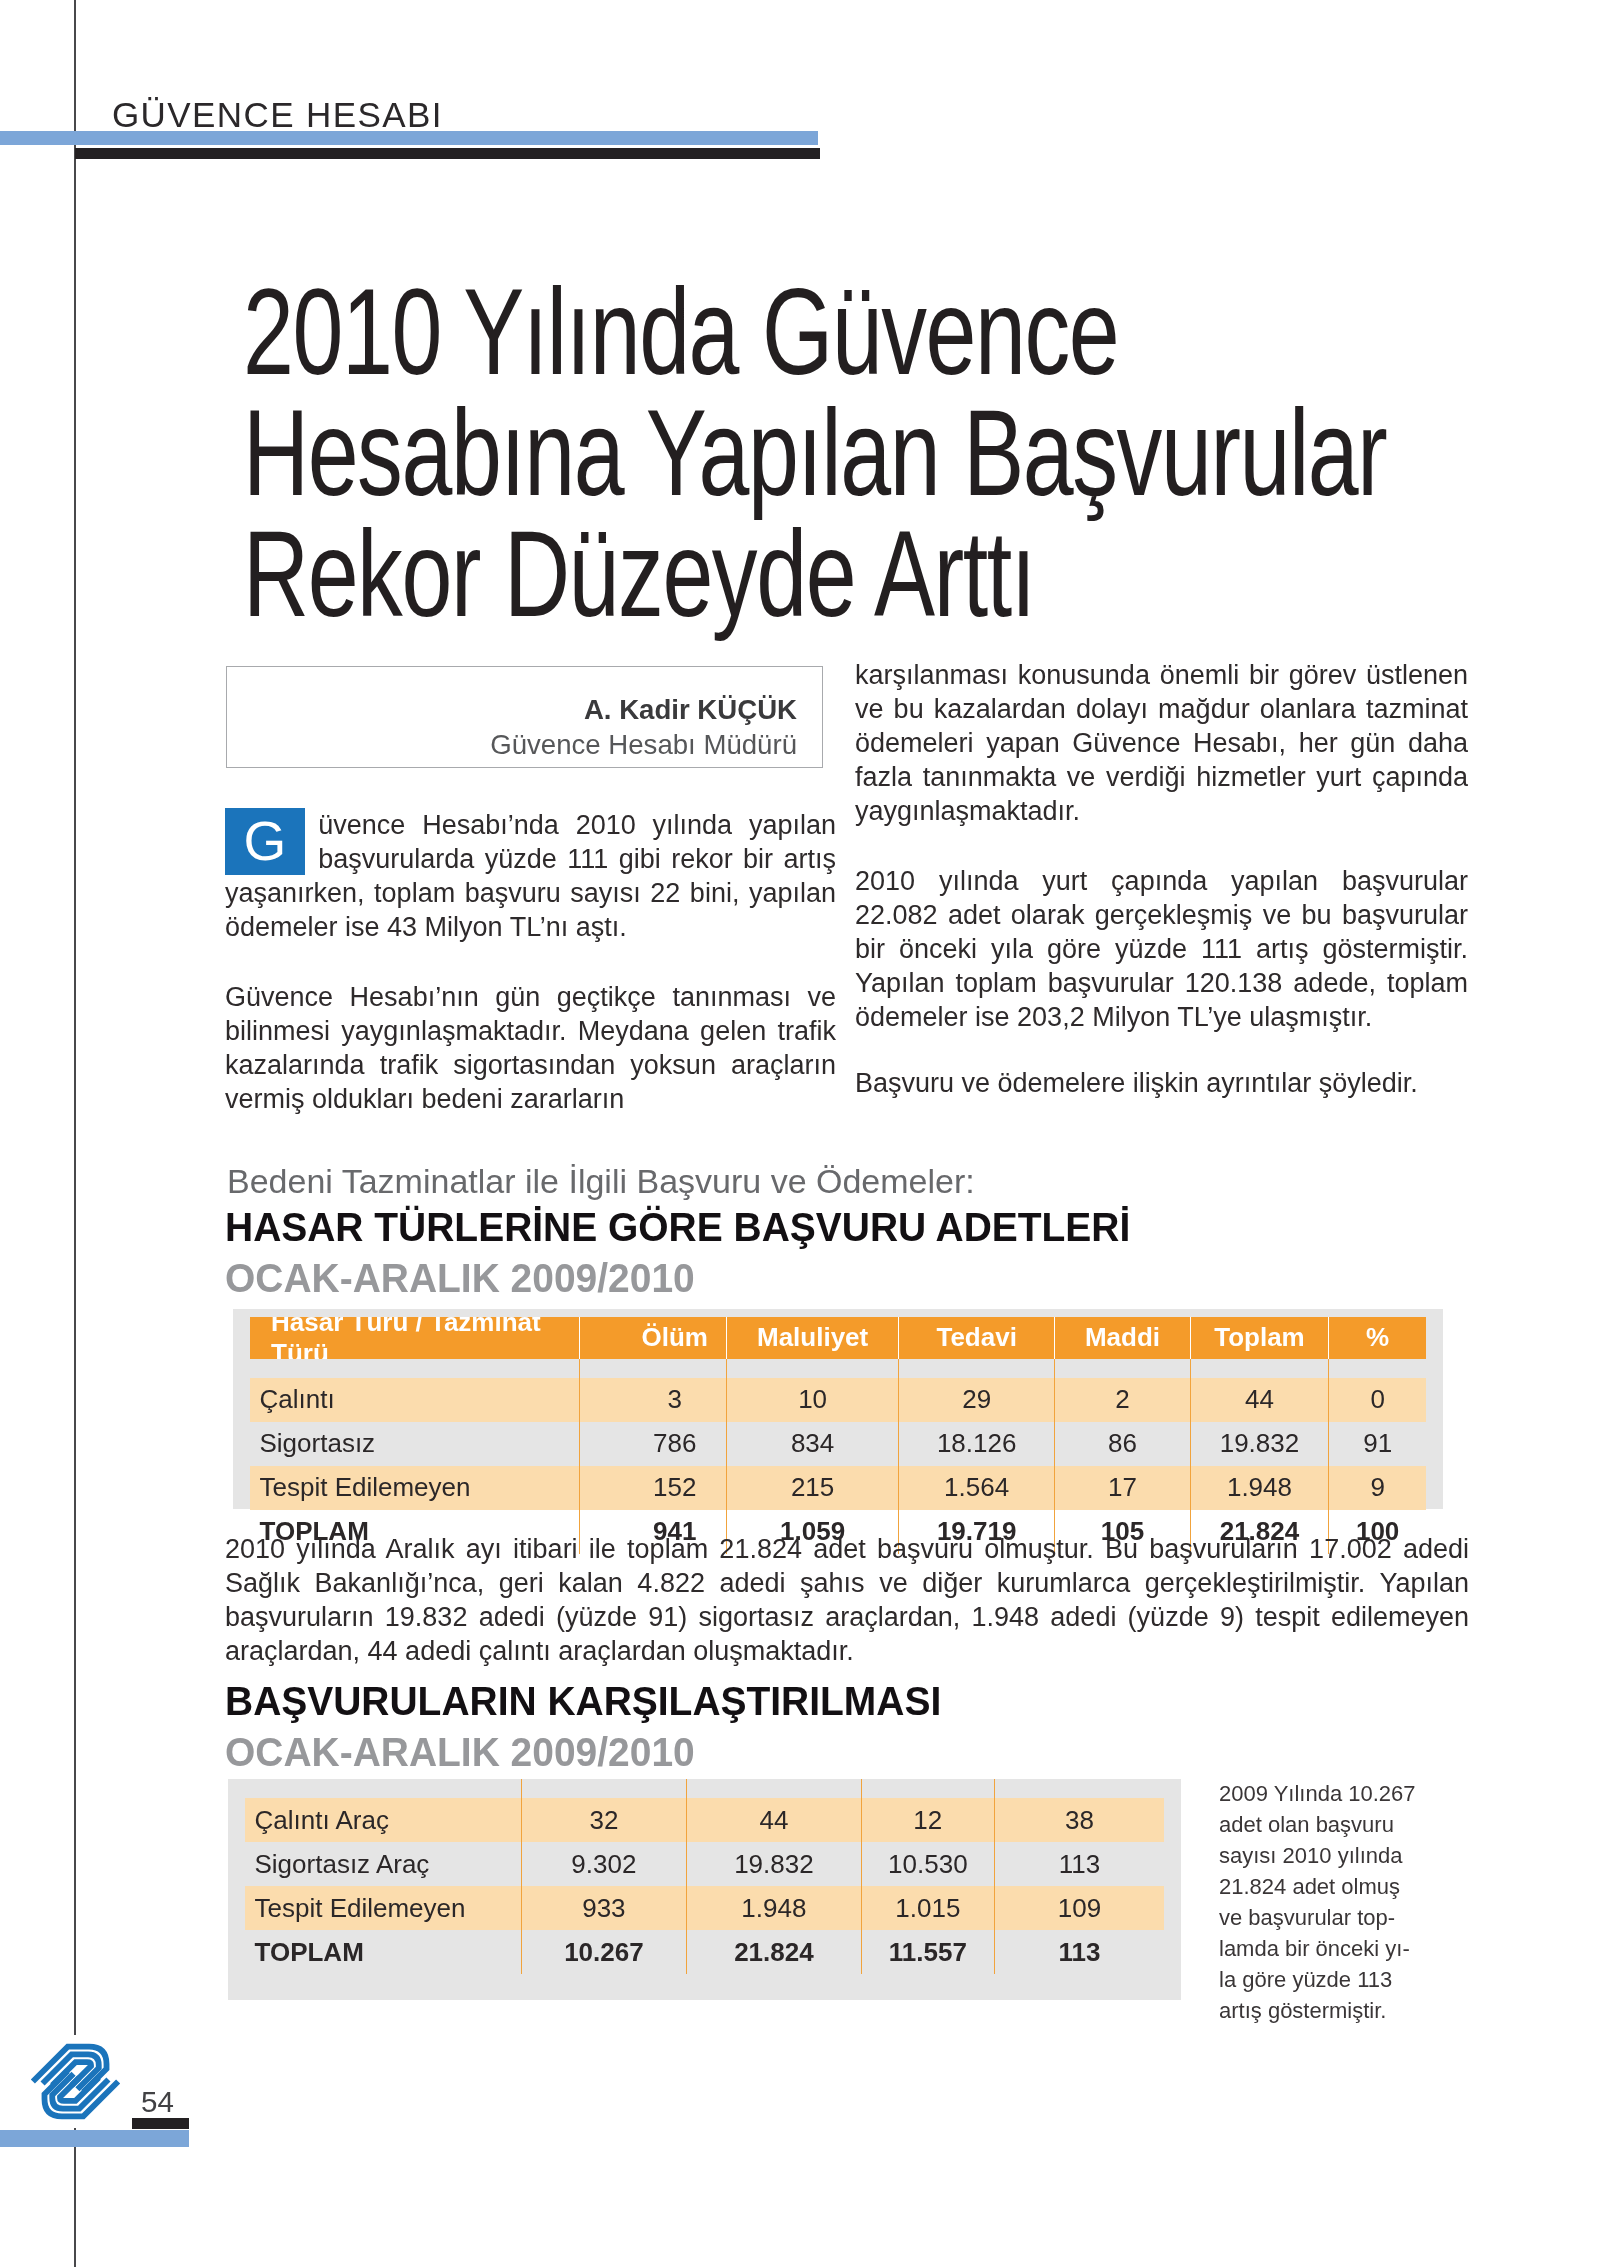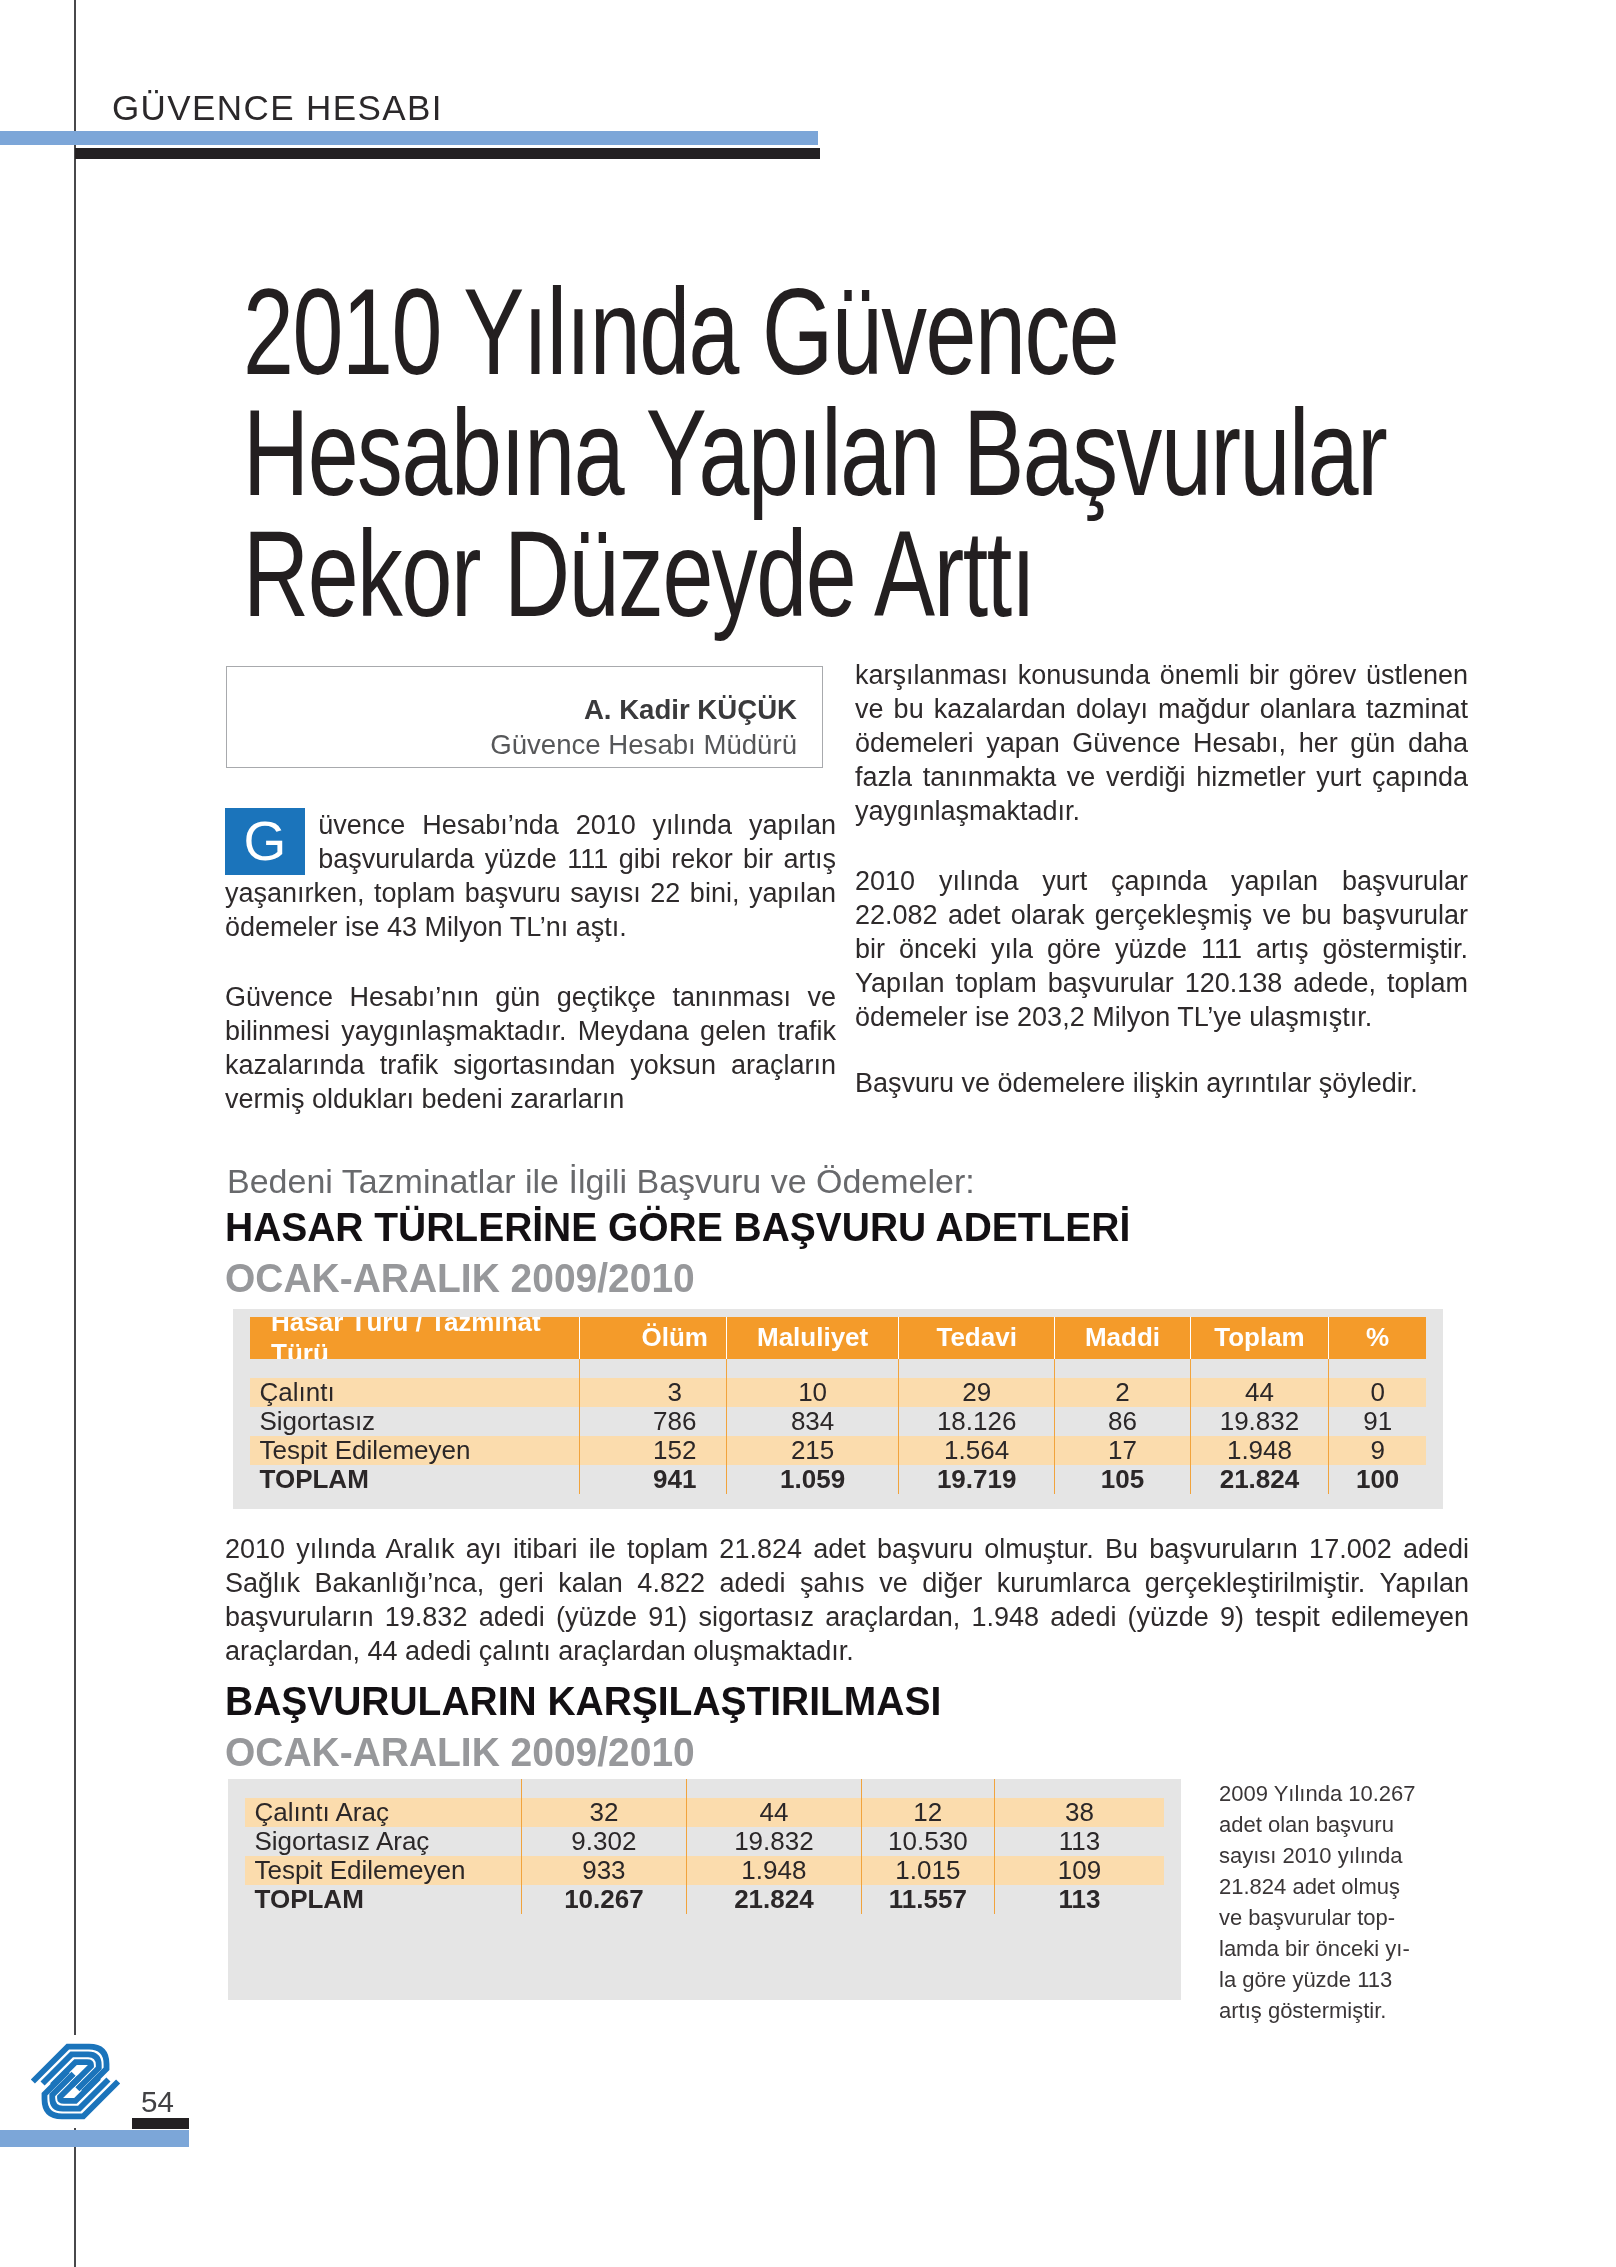--- a/index.html
+++ b/index.html
@@ -1,21 +1,21 @@
 <!DOCTYPE html>
 <html style="font-size:15px"><head>
 <meta charset="utf-8">
 <style>
   html,body{margin:0;padding:0;background:#ffffff;}
   .page{position:relative;width:1617px;height:2267px;background:#ffffff;overflow:hidden;
         font-family:"Liberation Sans", sans-serif;color:#2b2728;}
   .vrule{position:absolute;left:74px;top:0;width:1.9px;height:2267px;background:#48484b;}
 
   
-  .brand{position:absolute;left:112px;top:88px;font-size:35px;letter-spacing:1.4px;color:#2b282a;}
+  .brand{position:absolute;left:112px;top:95px;font-size:35px;letter-spacing:1.4px;color:#2b282a;}
   .bar-blue-top{position:absolute;left:0;top:131px;width:818px;height:14.3px;background:#7ca6d8;}
   .bar-black-top{position:absolute;left:75px;top:148px;width:745px;height:10.5px;background:#232022;}
 
   
   .title{position:absolute;left:243px;top:272px;font-size:122px;line-height:121px;color:#231f20;}
   .title .t-line{display:block;transform:scaleX(0.75);transform-origin:0 0;white-space:nowrap;letter-spacing:-1.9px;}
 
   
   .author-box{position:absolute;left:226px;top:666px;width:597px;height:102px;border:1.9px solid #a8aaad;
               box-sizing:border-box;text-align:right;padding:25px 25px 0 0;}
@@ -41,21 +41,21 @@
 
   
   .panel{position:absolute;background:#e5e5e5;}
   .panel.t1{left:233px;top:1309px;width:1210px;height:200px;}
   .panel.t2{left:228px;top:1779px;width:953px;height:221px;}
   .t-head{display:flex;margin:7.6px 17px 0 17px;height:42px;background:#f49b2a;}
   .panel.t2 .t-head{margin-top:11.4px;height:44px;}
   .t-head .t-cell{color:#ffffff;font-weight:700;font-size:26px;border-left:1.9px solid #ffffff;}
   .t-head .t-cell.c0{border-left:none;padding-left:21px;justify-content:flex-start;}
   .t-body{margin:0 17px;}
-  .t-row{display:flex;height:29px;}
+  .t-row{display:flex;height:44px;}
   .t-row.spacer{height:19px;}
   .t-row.band{background:#fbdcad;}
   .t-row.total .t-cell{font-weight:700;}
   .t-cell{display:flex;align-items:center;justify-content:center;box-sizing:border-box;
           font-size:26px;color:#2b2728;overflow:hidden;}
   .t-body .t-cell{border-left:1.9px solid #f1a33c;}
   .t-body .t-cell.c0{border-left:none;padding-left:9.5px;justify-content:flex-start;}
   .t1 .c0{width:28%;} .t1 .c1{width:12.5%;padding-left:43px;} .t1 .c2{width:14.6%;} .t1 .c3{width:13.3%;}
   .t1 .c4{width:11.5%;} .t1 .c5{width:11.8%;} .t1 .c6{width:8.3%;}
   .t2 .c0{width:30%;} .t2 .c1{width:18%;} .t2 .c2{width:19%;} .t2 .c3{width:14.5%;} .t2 .c4{width:18.5%;}

